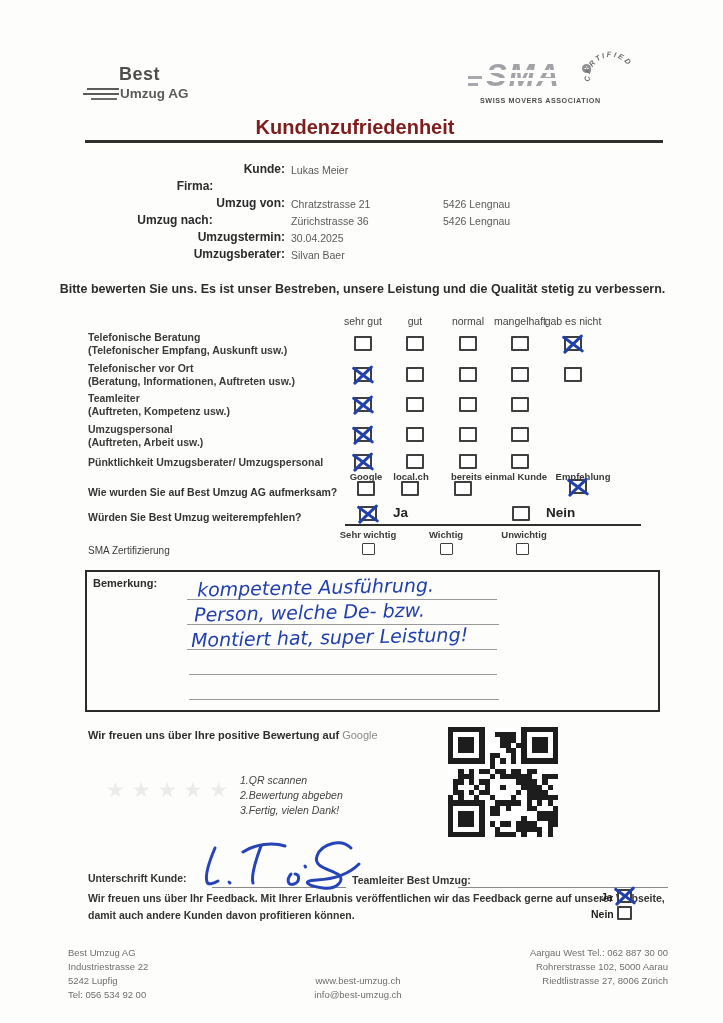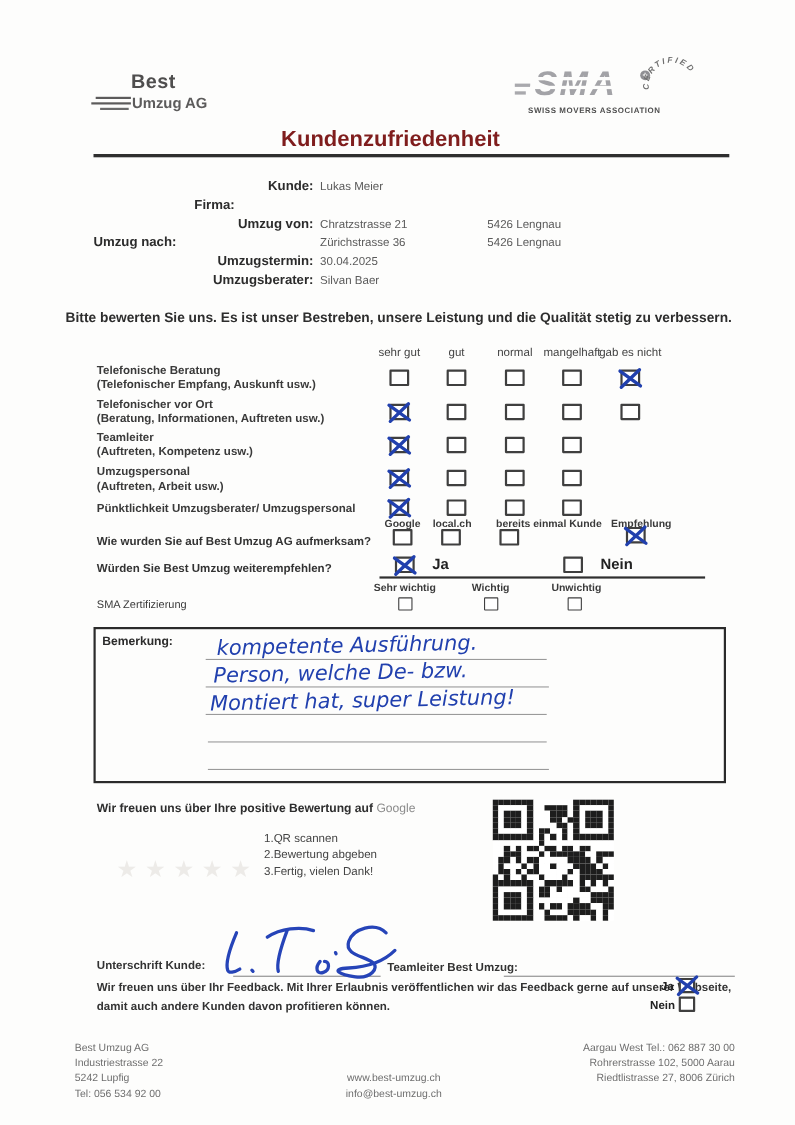--- a/index.html
+++ b/index.html
@@ -86,21 +86,21 @@
   <div class="abs lbl" style="left:85px; top:162px; width:200px; text-align:right;">Kunde:</div>
   <div class="abs val" style="left:291px; top:164px;">Lukas Meier</div>
 
   <div class="abs lbl" style="left:95px; top:179px; width:200px; text-align:center;">Firma:</div>
   <div class="abs val" style="left:291px; top:181px;"></div>
 
   <div class="abs lbl" style="left:85px; top:196px; width:200px; text-align:right;">Umzug von:</div>
   <div class="abs val" style="left:291px; top:198px;">Chratzstrasse 21</div>
   <div class="abs val" style="left:443px; top:198px;">5426 Lengnau</div>
 
-  <div class="abs lbl" style="left:85px; top:213px; width:200px; text-align:left;">Umzug nach:</div>
+  <div class="abs lbl" style="left:75px; top:213px; width:200px; text-align:center;">Umzug nach:</div>
   <div class="abs val" style="left:291px; top:215px;">Zürichstrasse 36</div>
   <div class="abs val" style="left:443px; top:215px;">5426 Lengnau</div>
 
   <div class="abs lbl" style="left:85px; top:230px; width:200px; text-align:right;">Umzugstermin:</div>
   <div class="abs val" style="left:291px; top:232px;">30.04.2025</div>
 
   <div class="abs lbl" style="left:85px; top:247px; width:200px; text-align:right;">Umzugsberater:</div>
   <div class="abs val" style="left:291px; top:249px;">Silvan Baer</div>
 </div>
 
@@ -197,21 +197,21 @@
   <div class="abs hand" style="left:107px; top:29px; font-size:19px;">Person, welche De- bzw.</div>
   <div class="abs hand" style="left:104px; top:54px; font-size:19px;">Montiert hat, super Leistung!</div>
 </div>
 
 <div>
   <div class="abs" style="left:88px; top:729px; font-size:11px; white-space:nowrap;">
     <span class="b">Wir freuen uns über Ihre positive Bewertung auf</span>
     <span style="color:#8a8a8a;">Google</span>
   </div>
   <div class="abs stars" style="left:106px; top:778px;">★★★★★</div>
-  <div class="abs steps" style="left:240px; top:755px;">
+  <div class="abs steps" style="left:240px; top:773px;font-style:italic;">
     <div>1.QR scannen</div>
     <div>2.Bewertung abgeben</div>
     <div>3.Fertig, vielen Dank!</div>
   </div>
   <div class="abs qr" style="left:448px; top:727px; width:110px; height:110px;">
       <div class="qm d"></div>
       <div class="qm d"></div>
       <div class="qm d"></div>
       <div class="qm d"></div>
       <div class="qm d"></div>

